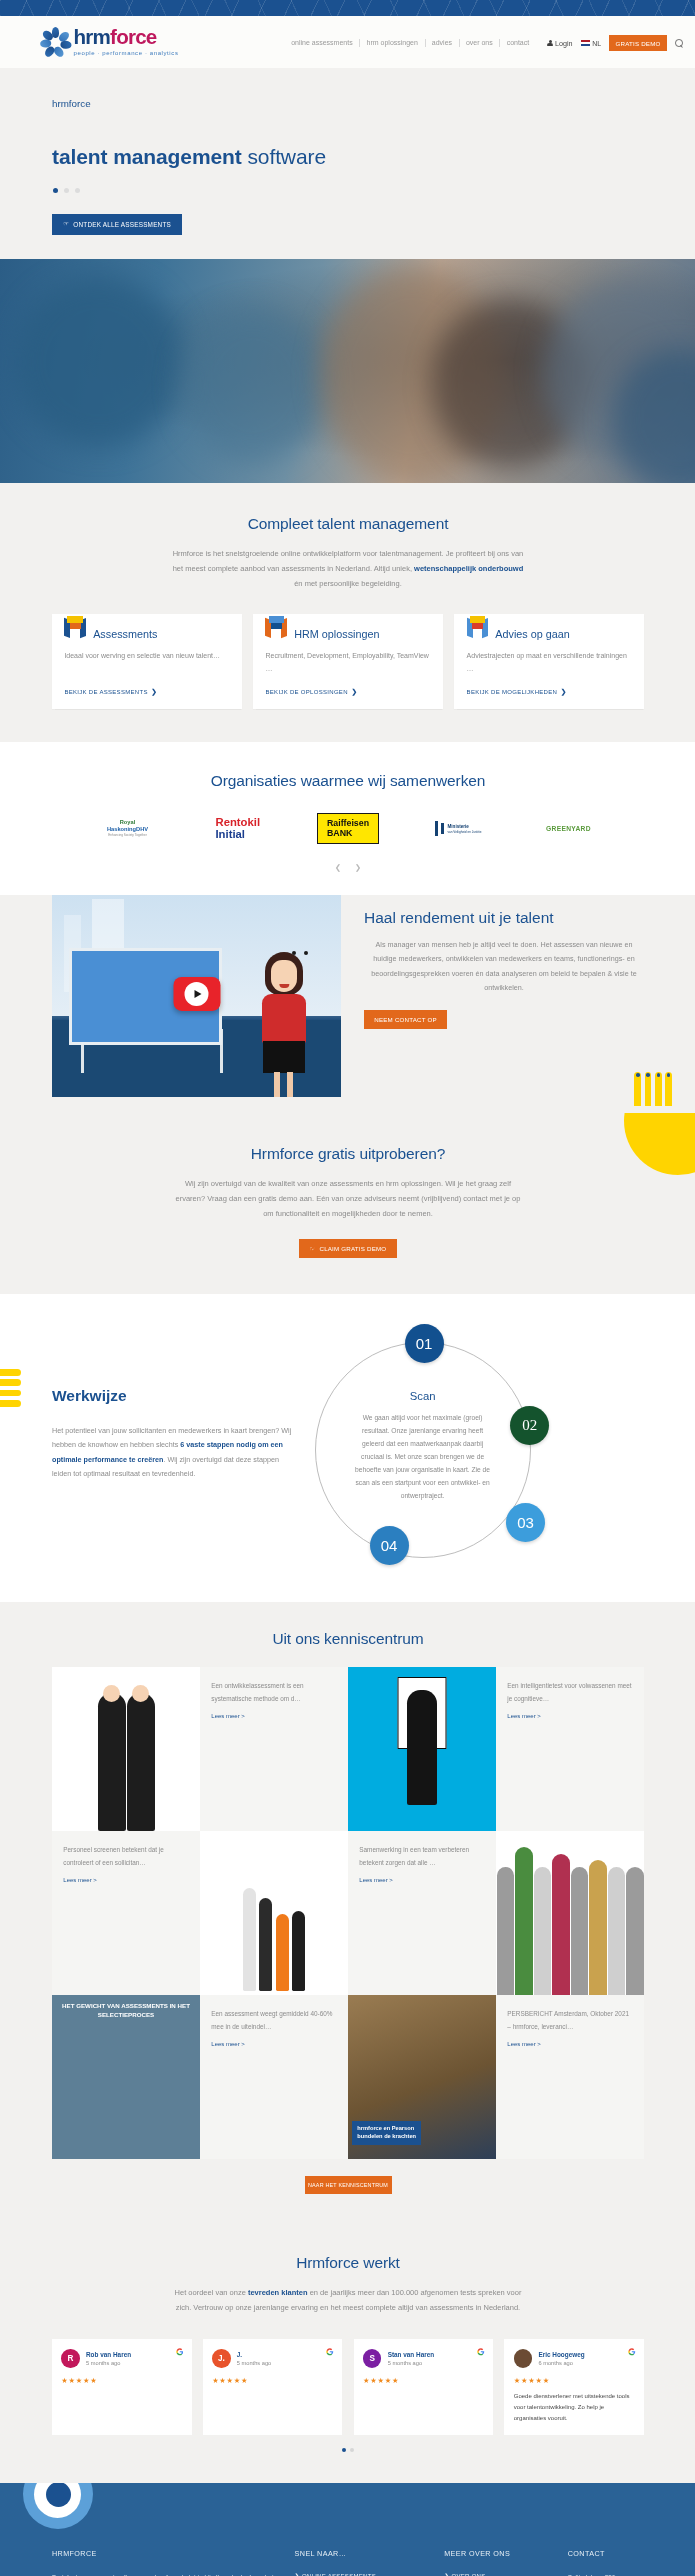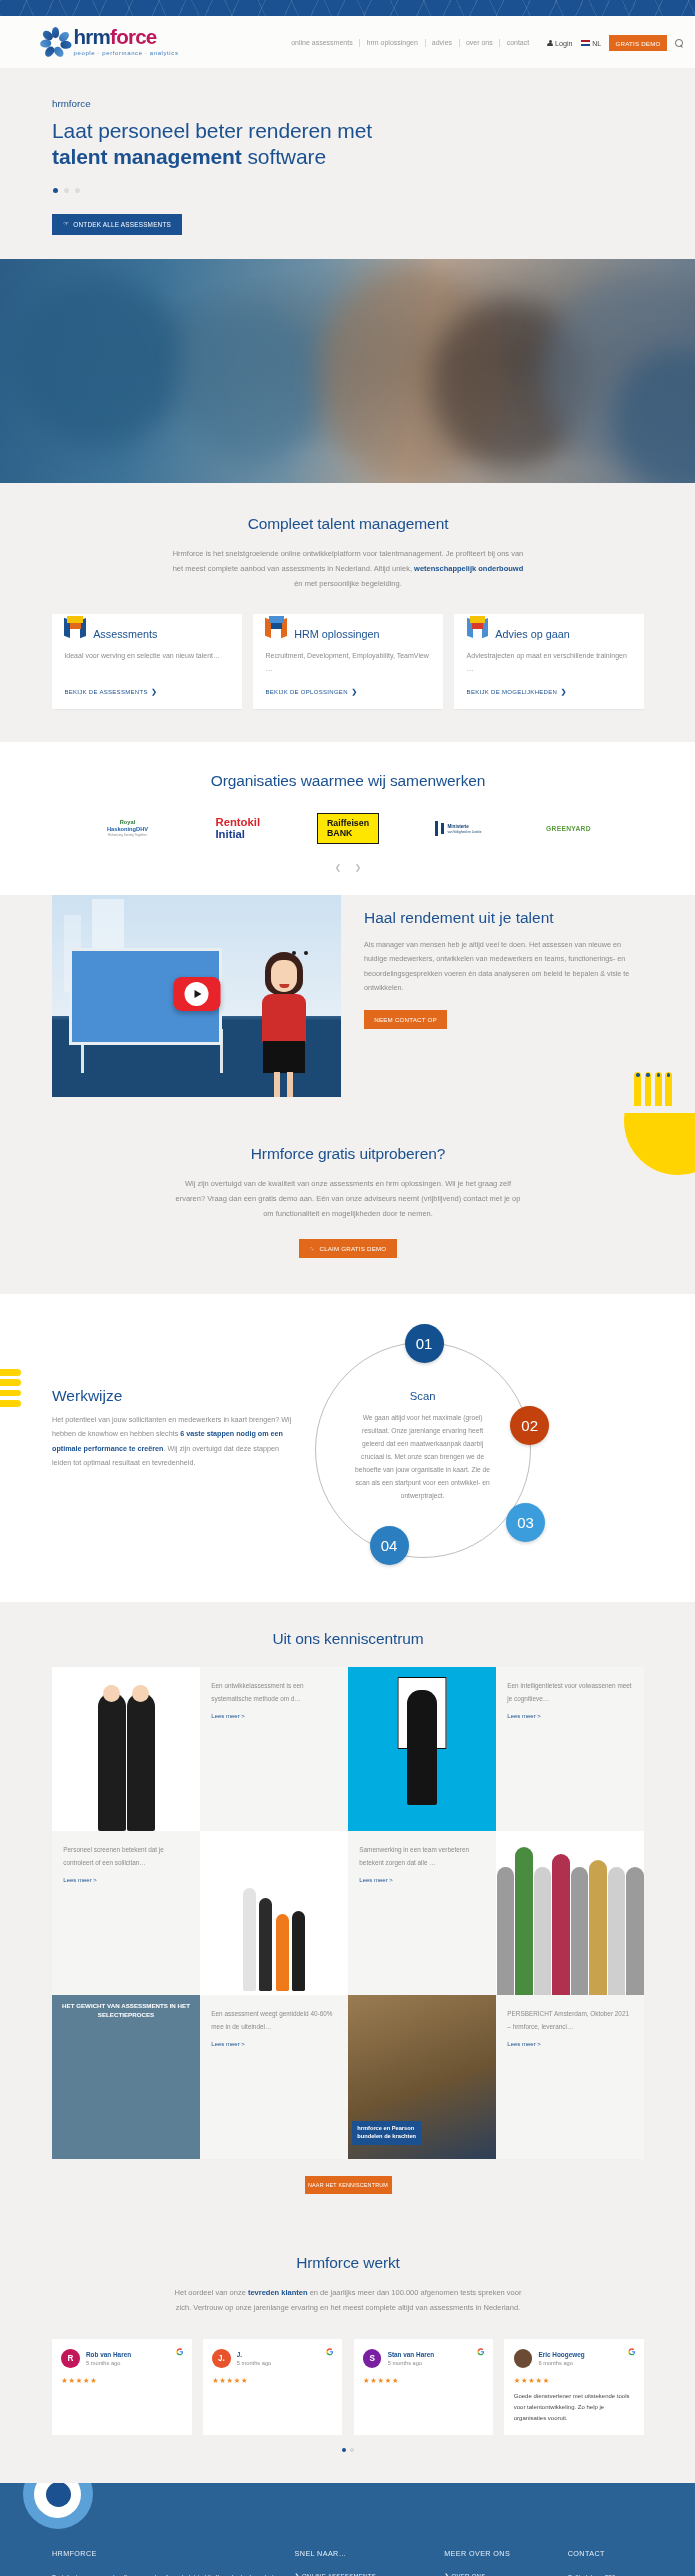--- a/index.html
+++ b/index.html
@@ -207,21 +207,21 @@
   .lady .eye{position:absolute;top:23px;width:4.1px;height:4.1px;border-radius:50%;background:#1a1a1a;}
   .lady .eye.l{left:18.5px;} .lady .eye.r{left:30px;}
   .lady .mouth{position:absolute;top:32px;left:50%;transform:translateX(-50%);width:9.3px;height:4.6px;border-radius:0 0 6.2px 6.2px;background:#c0392b;}
   .lady .body{position:absolute;top:42px;left:50%;transform:translateX(-50%);width:44px;height:49px;background:#cf2c2c;border-radius:9.3px 9.3px 2.1px 2.1px;}
   .lady .skirt{position:absolute;top:89px;left:50%;transform:translateX(-50%);width:42px;height:32px;background:#111;}
   .lady .leg{position:absolute;top:120px;width:5.7px;height:32px;background:#f0c9a8;}
   .lady .leg.l{left:23px;} .lady .leg.r{left:36px;}
 
   .rend-text { padding-top: 13.4px; flex:1; }
   .rend-text h2 { font-weight:300; font-size: 15.5px; color:#1b5190; }
-  .rend-text p { color:#8c8c8c; font-size:7.2px; line-height:2.0; margin-top: 11.3px; }
+  .rend-text p { color:#8c8c8c; font-size:7.2px; line-height:2.0; margin-top: 11.3px; text-align: center; }
   .rend-text p b { color:#1b5190; }
   .contact-btn {
     display:inline-block; background:#e2681b; color:#fff; font-size:6.2px; letter-spacing:0.2px;
     padding: 6.2px 10.3px; text-decoration:none; margin-top: 14.4px; border:none; cursor:pointer;
     font-family:"Liberation Sans", sans-serif;
   }
   .hand-fingers { position:absolute; right: 24px; bottom: 7.2px; display:flex; gap:3.6px;}
   .hand-fingers i { display:block; width:6.7px; height:34px; background:#ffd400; border-radius:3.6px 3.6px 0 0;}
   .hand-fingers i:before{content:"";display:block;width:3.6px;height:3.6px;border-radius:50%;background:#1b5190;margin:1.5px auto;}
 
@@ -237,35 +237,35 @@
     margin-top: 17.5px; border:none; cursor:pointer; font-family:"Liberation Sans", sans-serif;
   }
   .center { text-align:center; }
 
   
   .werkwijze { background:#fff; padding: 36px 0 44px; position:relative;}
   .ww-inner { display:flex; gap:20.6px; align-items:flex-start; }
   .ww-left { width: 242px; padding-top: 57px; position:relative;}
   .ww-hand { position:absolute; left:-58px; top: 39px; display:flex; flex-direction:column; gap:3.6px;}
   .ww-hand i { display:block; width:27px; height:6.7px; background:#ffd400; border-radius:0 3.6px 3.6px 0;}
-  .ww-left h2 { font-weight:400; font-size:15.5px; color:#1b5190; margin-bottom: 8px;}
+  .ww-left h2 { font-weight:700; font-size:15.5px; color:#1b5190; margin-bottom: 19px;}
   .ww-left p { color:#8c8c8c; font-size:7.2px; line-height:2.0;}
   .ww-left p b { color:#1b5190; }
   .ww-circle {
     width: 216px; height: 216px; border-radius:50%; border:0.5px solid #bdbdbd;
     position:relative; flex:none; margin-top: 12.4px;
   }
   .badge {
     position:absolute; width: 39px; height:39px; border-radius:50%;
     display:flex; align-items:center; justify-content:center;
     color:#fff; font-size:15px; font-weight:300;
     box-shadow: 0 1.5px 3.6px rgba(0,0,0,.18);
   }
   .b01 { background:#12508f; top:-19.6px; left:89px; }
-  .b02 { background:#c2410c; top:63px; right:-19.6px; }
+  .b02 { background:#14532d; top:63px; right:-19.6px;font-family:Liberation Serif, serif; }
   .b03 { background:#3c9ddc; bottom:15.5px; right:-15.5px; }
   .b04 { background:#2b7fc0; bottom:-7.2px; left:54px; }
   .ww-circle h3 { text-align:center; font-weight:300; font-size:11.3px; color:#1b5190; padding-top: 47px;}
   .ww-circle p { text-align:center; color:#8c8c8c; font-size:6.7px; line-height:1.95; padding: 8.2px 37px 0;}
 
   
   .kennis { background:#f2f1ef; padding: 28px 0 31px; }
   .kgrid {
     display:grid; grid-template-columns: repeat(4, 1fr);
     grid-auto-rows: 82px; gap: 0; margin-top: 18.5px;
@@ -392,21 +392,21 @@
       <button class="demo-btn">GRATIS DEMO</button>
       <span class="searchicon"></span>
     </div>
   </div>
 </div>
 
 <section class="hero">
   <div class="wrap">
     <div class="kicker">hrmforce</div>
     <h1>
-      <span>Laat personeel beter renderen met</span><br>
+      <br>
       <b>talent management</b><span> software</span>
     </h1>
     <div class="dots">
       <span class="dot on"></span>
       <span class="dot"></span>
       <span class="dot"></span>
     </div>
     <a href="#" class="hero-btn">
       <span>☞</span>
       <span>ONTDEK ALLE ASSESSMENTS</span>

